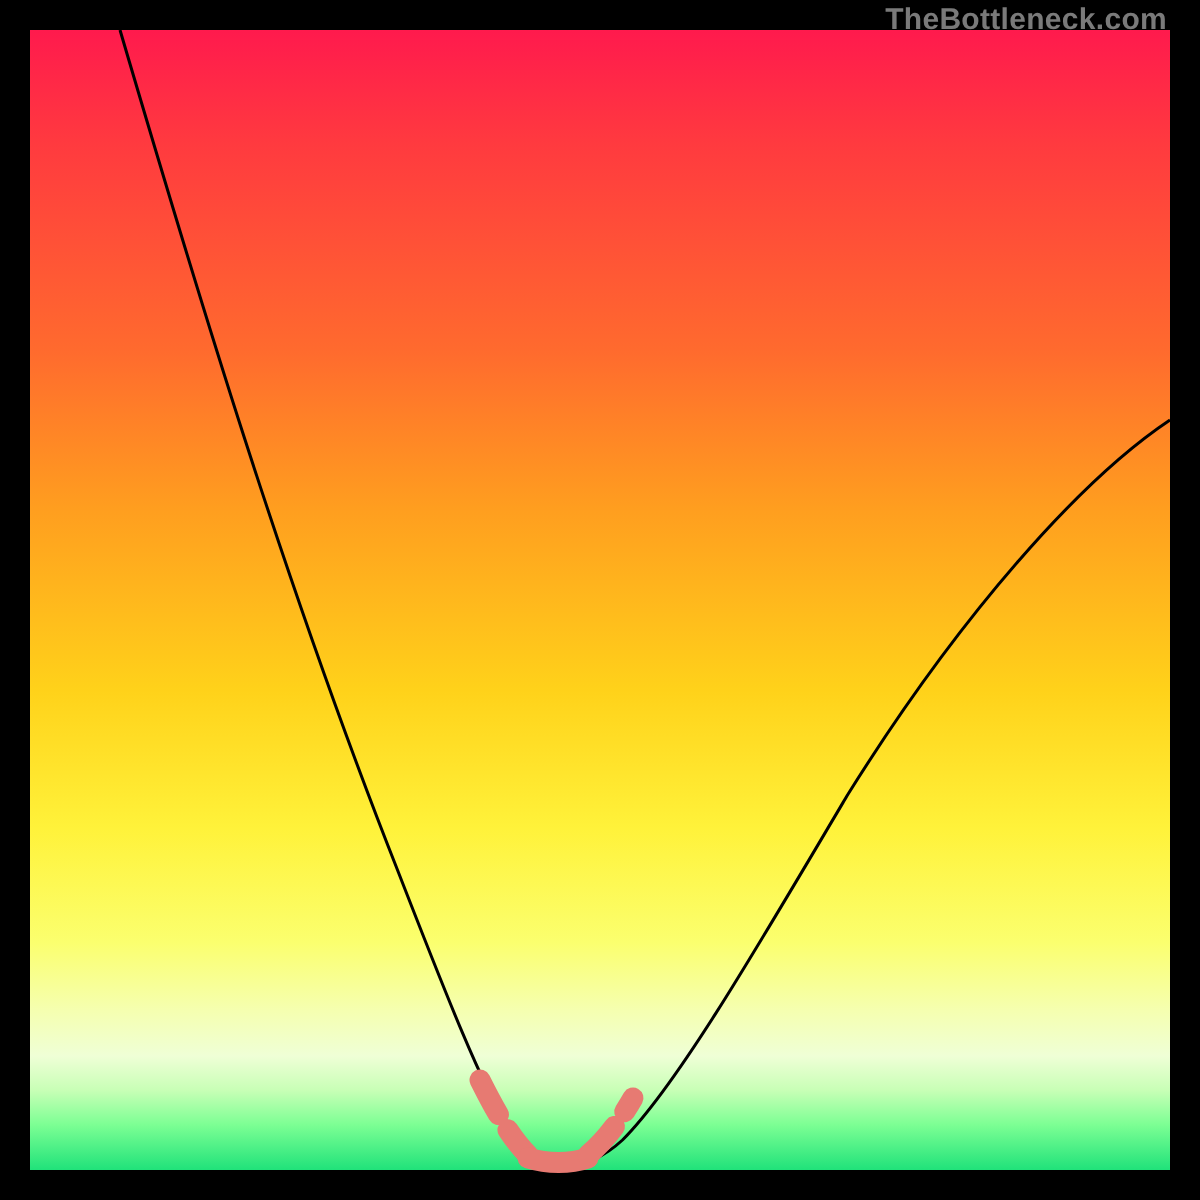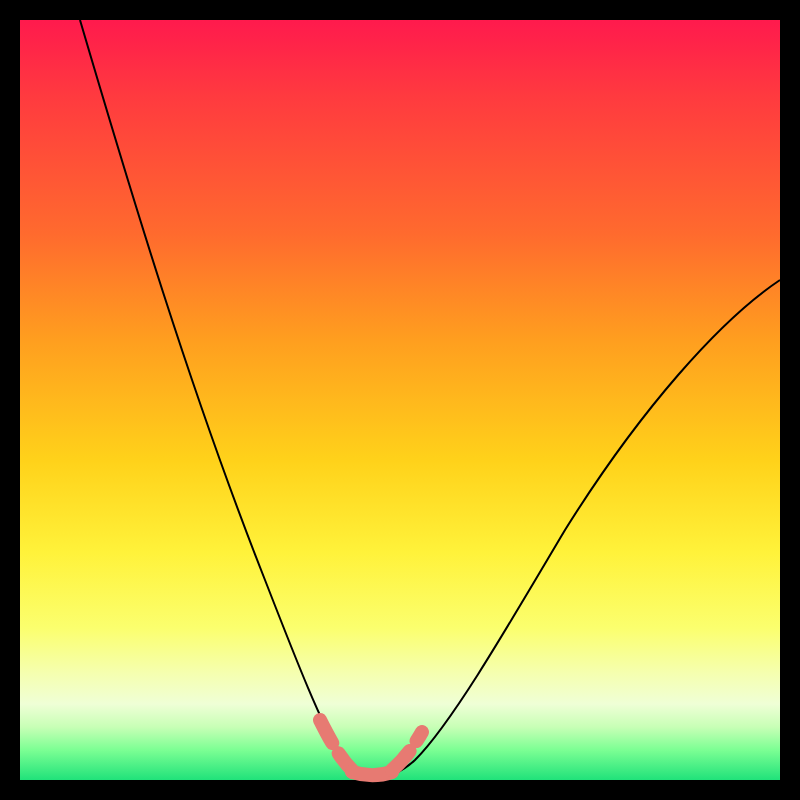--- a/index.html
+++ b/index.html
@@ -76,20 +76,21 @@
     stroke-dasharray: 26 12;
   }
 </style>
 </head>
 <body>
 
 <div class="frame">
 
   <div class="plot-area"></div>
 
+  <div class="watermark">TheBottleneck.com</div>
 
   <svg class="curve" viewBox="0 0 760 760">
 
     <path class="curve-path" d="M 60 0
              C 110 170, 170 370, 245 560
              C 280 650, 300 700, 320 735
              C 330 750, 340 756, 352 757
              C 366 758, 380 754, 395 740
              C 430 705, 480 620, 545 510
              C 620 390, 700 300, 760 260"></path>

